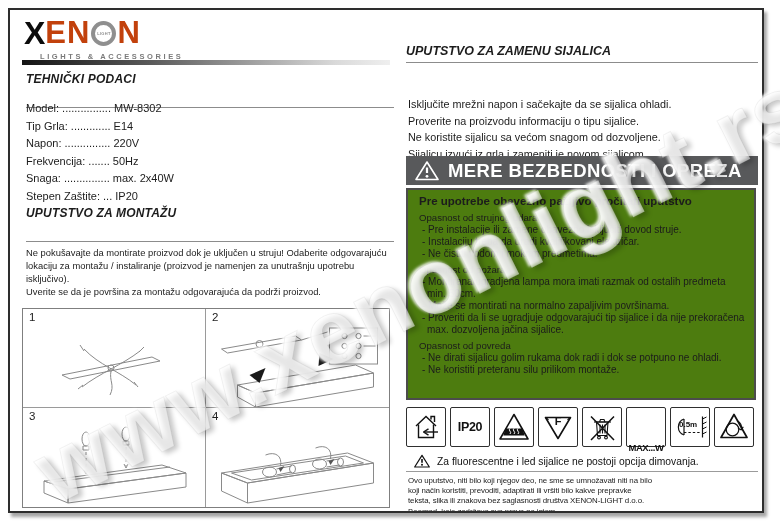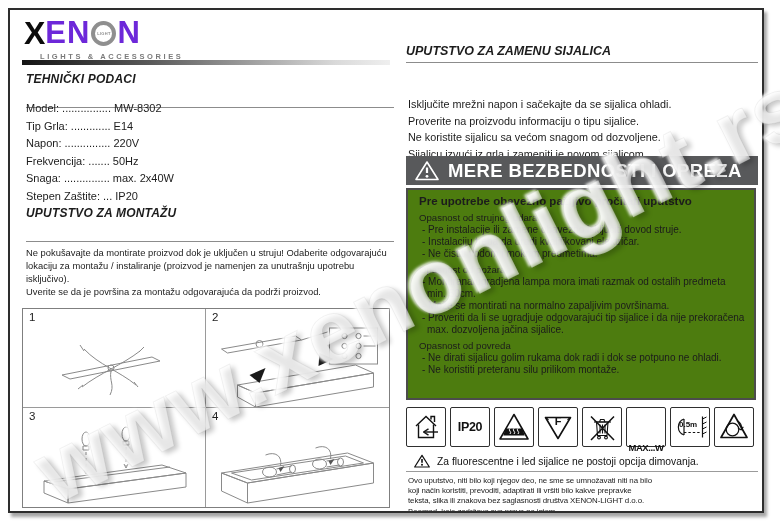--- a/index.html
+++ b/index.html
@@ -21,21 +21,21 @@
     font-size:92px;font-weight:bold;letter-spacing:2px;white-space:nowrap;
     transform:rotate(-26.5deg);transform-origin:0 0;
     color:rgba(255,255,255,.55);
     -webkit-text-stroke:1px rgba(0,0,0,.05);
     text-shadow:3px 4px 5px rgba(0,0,0,.22),-2px -2px 3px rgba(255,255,255,.9);
   }
   
   .logo-block{position:absolute;left:14px;top:6px;}
   .logo-line{display:flex;align-items:center;height:34px;}
   .logo-x{font-size:32px;font-weight:900;color:#0b0b0b;}
-  .logo-gray{font-size:31px;font-weight:700;color:#6d28d9;letter-spacing:1px;}
+  .logo-gray{font-size:31px;font-weight:700;color:#c2410c;letter-spacing:1px;}
   .logo-o{
     display:inline-flex;align-items:center;justify-content:center;
     width:25px;height:25px;border:4px solid #8f8f8f;border-radius:50%;
     margin:0 1px;box-sizing:border-box;
   }
   .logo-o span{font-size:4px;font-weight:bold;color:#8f8f8f;letter-spacing:.3px;}
   .logo-tagline{font-size:7.5px;font-weight:bold;color:#7a7a7a;letter-spacing:2.6px;margin:2px 0 0 16px;}
   .brand-rule{position:absolute;left:12px;top:50px;width:368px;height:5px;
     background:linear-gradient(90deg,#141414,#5a5a5a 35%,#d9d9d9 85%,#efefef);}
   .sec-h{

